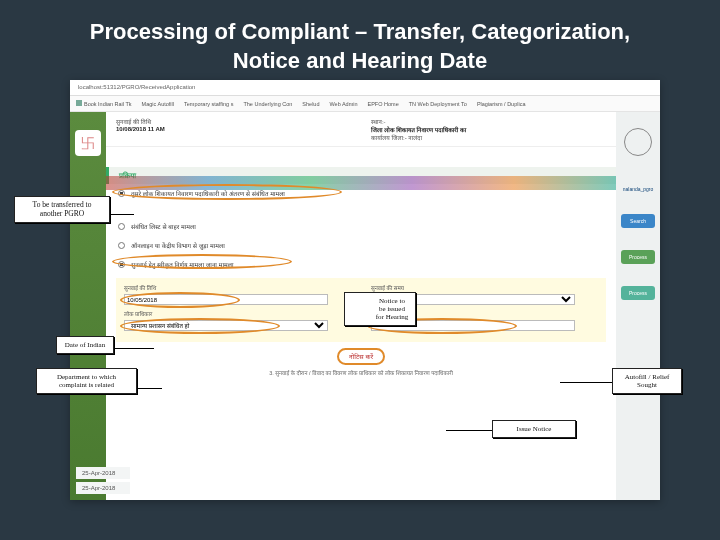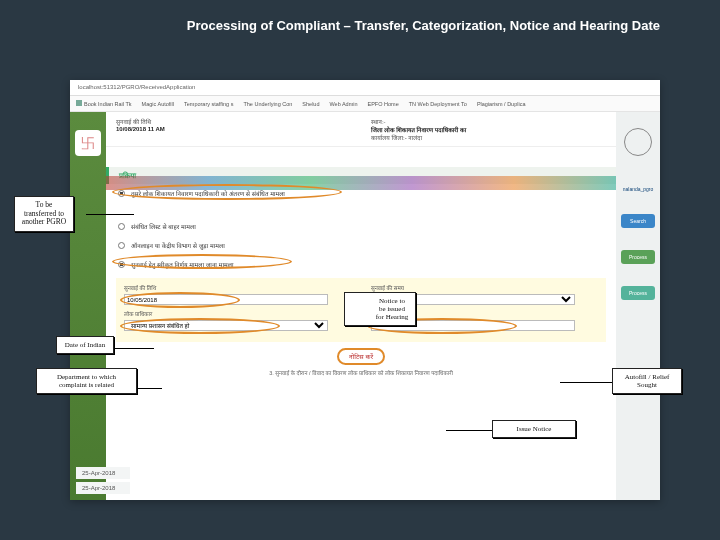--- a/index.html
+++ b/index.html
@@ -5,23 +5,23 @@
   * { box-sizing: border-box; margin: 0; padding: 0; }
   body {
     width: 720px; height: 540px;
     background: #2a3843;
     font-family: Arial, sans-serif;
     overflow: hidden;
     position: relative;
   }
   .title {
     color: #fff;
-    font-size: 13px;
+    font-size: 22px;
     font-weight: bold;
-    text-align: right;
+    text-align: center;
     padding: 18px 60px 10px;
     line-height: 1.3;
   }
   .screenshot {
     position: absolute;
     left: 70px; top: 80px;
     width: 590px; height: 420px;
     background: #f2f4f4;
     box-shadow: 0 2px 8px rgba(0,0,0,.3);
   }
@@ -229,21 +229,21 @@
       <div class="footer-line">3. सुनवाई के दौरान / विवाद का विवरण लोक प्राधिकार को लोक शिकायत निवारण पदाधिकारी</div>
     </div>
 
     <div class="date-list">
       <div>25-Apr-2018</div>
       <div>25-Apr-2018</div>
     </div>
   </div>
 </div>
 
-<div class="callout" style="left:14px; top:196px; width:60px;">To be transferred to another PGRO</div>
+<div class="callout" style="left:14px; top:196px; width:96px;">To be transferred to another PGRO</div>
 <div class="conn" style="left:86px; top:214px; width:48px;"></div>
 
 <div class="callout small" style="left:344px; top:292px; width:72px;padding-left:30px;">Notice to be issued for Hearing</div>
 
 <div class="callout small" style="left:56px; top:336px; width:58px;">Date of Indian</div>
 <div class="conn" style="left:114px; top:348px; width:40px;"></div>
 
 <div class="callout small" style="left:36px; top:368px; width:101px;">Department to which complaint is related</div>
 <div class="conn" style="left:122px; top:388px; width:40px;"></div>
 

